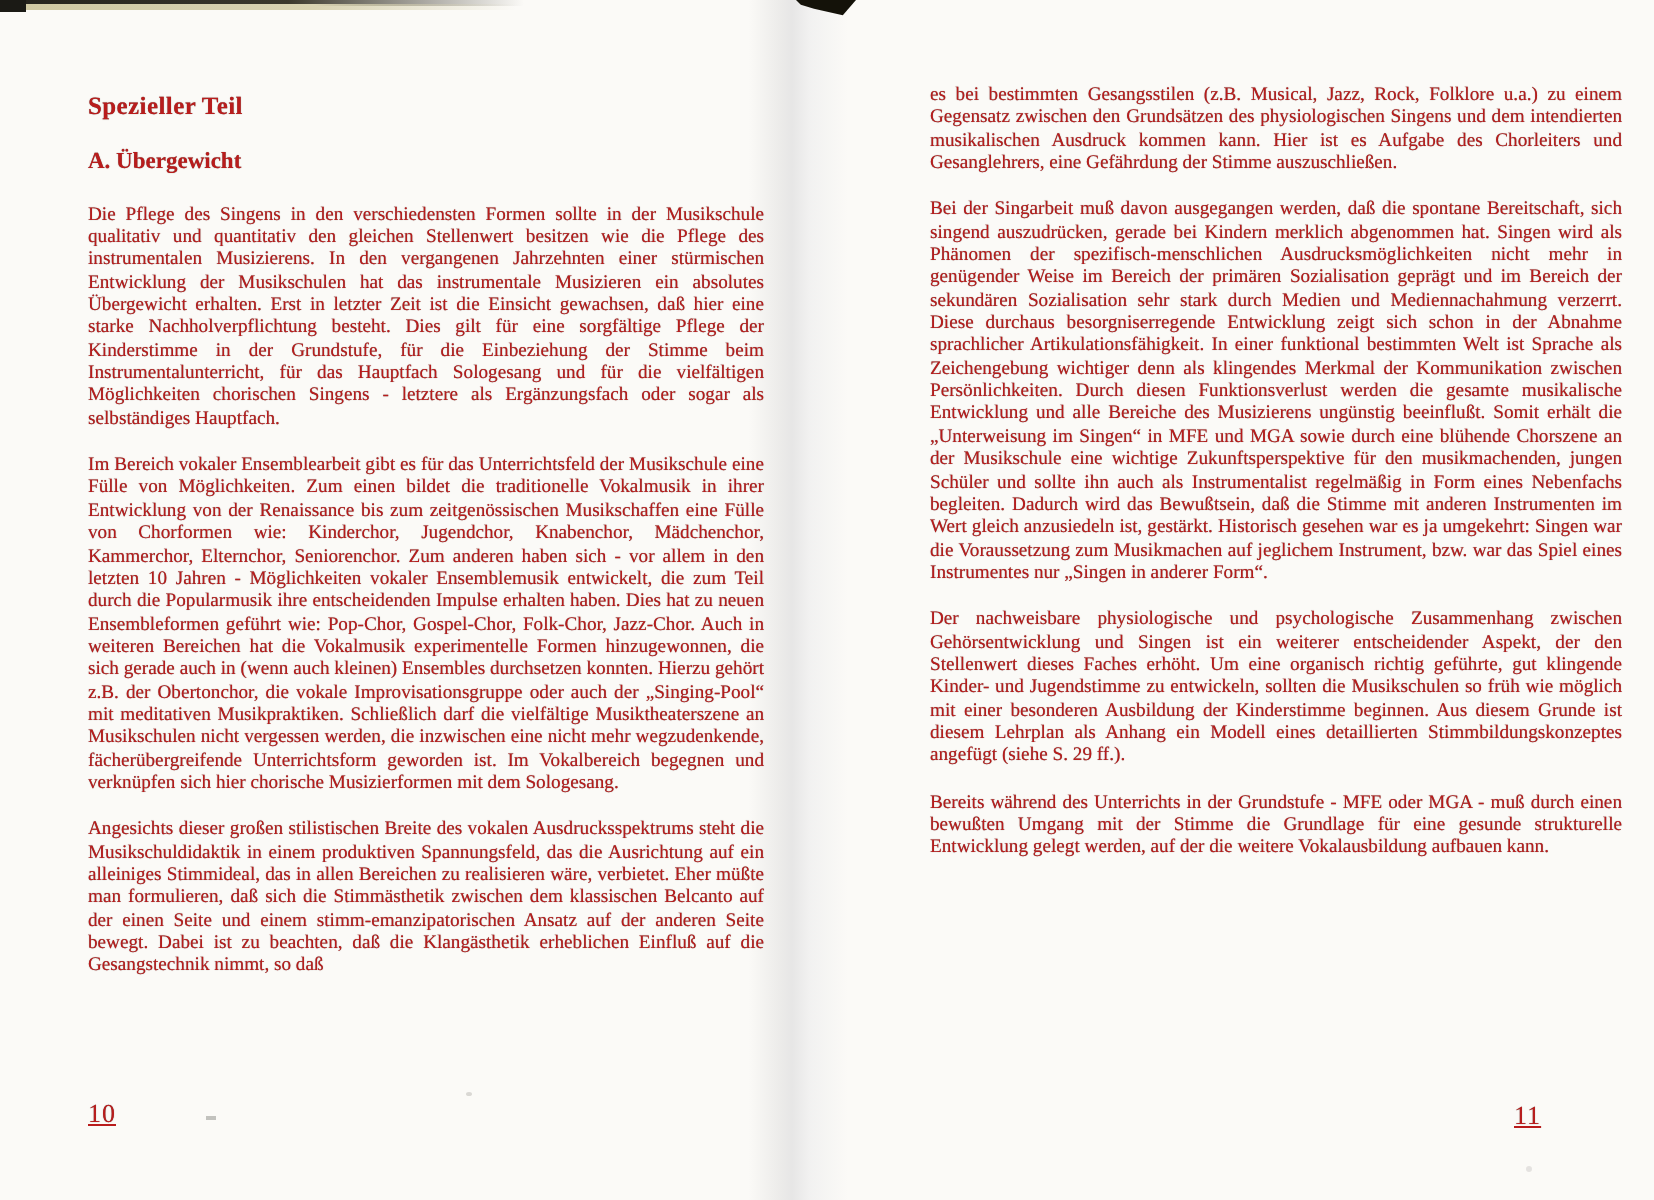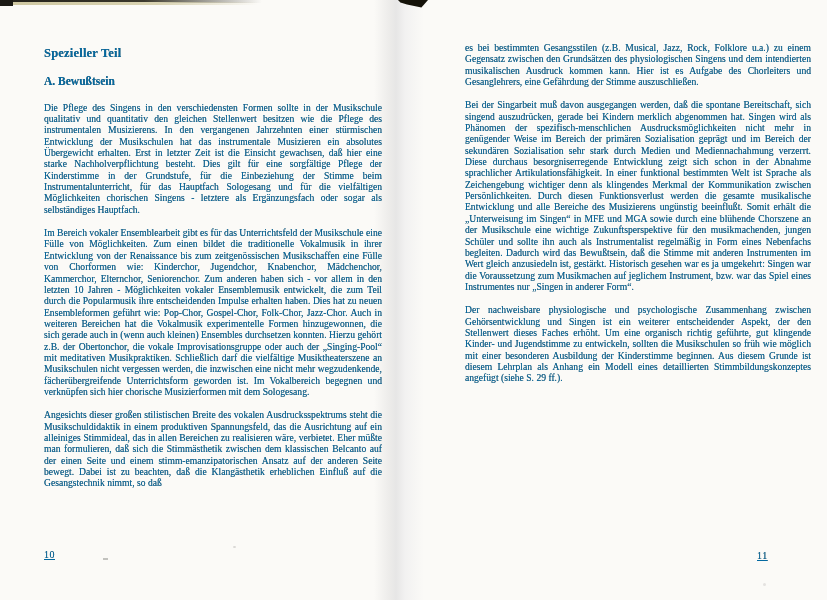--- a/index.html
+++ b/index.html
@@ -7,21 +7,21 @@
     padding: 0;
     background: #e9e8e4;
   }
   .spread {
     position: relative;
     width: 827px;
     height: 600px;
     background: #fbfaf7;
     overflow: hidden;
     font-family: "Liberation Serif", "DejaVu Serif", serif;
-    color: #0369a1;
+    color: #b91c1c;
   }
   
   .corner-mark {
     position: absolute; left: 0; top: 0;
     width: 13px; height: 6px;
     background: #1b1a15;
   }
   .top-edge-dark {
     position: absolute; left: 0; top: 0;
     width: 262px; height: 2.5px;
@@ -78,21 +78,21 @@
     font-weight: bold;
     margin: 0 0 14px 0;
     text-align: left;
   }
   .para {
     margin: 0 0 12px 0;
   }
   .para:last-child { margin-bottom: 0; }
   .page-number {
     position: absolute;
-    font-size: 10px;
+    font-size: 13px;
     letter-spacing: .5px;
     text-shadow: 0 0 0.4px rgba(62,60,54,0.75);
     text-decoration: underline;
   }
   .pn-left  { left: 44px;  top: 549px; }
   .pn-right { left: 757px; top: 550px; }
 </style>
 </head>
 <body>
 
@@ -102,31 +102,32 @@
   <div class="top-edge-dark"></div>
   <div class="top-edge-tan"></div>
   <div class="corner-mark"></div>
   <div class="binding-mark"></div>
   <div class="speck speck-dash"></div>
   <div class="speck speck-dot1"></div>
   <div class="speck speck-dot2"></div>
 
   <div class="page-col col-left">
     <h1 class="heading">Spezieller Teil</h1>
-    <h2 class="subheading">A. Bewußtsein</h2>
+    <h2 class="subheading">A. Übergewicht</h2>
     <div>
         <p class="para">Die Pflege des Singens in den verschiedensten Formen sollte in der Musikschule qualitativ und quantitativ den gleichen Stellenwert besitzen wie die Pflege des instrumentalen Musizierens. In den vergangenen Jahrzehnten einer stürmischen Entwicklung der Musikschulen hat das instrumentale Musizieren ein absolutes Übergewicht erhalten. Erst in letzter Zeit ist die Einsicht gewachsen, daß hier eine starke Nachholverpflichtung besteht. Dies gilt für eine sorgfältige Pflege der Kinderstimme in der Grundstufe, für die Einbeziehung der Stimme beim Instrumentalunterricht, für das Hauptfach Sologesang und für die vielfältigen Möglichkeiten chorischen Singens - letztere als Ergänzungsfach oder sogar als selbständiges Hauptfach.</p>
         <p class="para">Im Bereich vokaler Ensemblearbeit gibt es für das Unterrichtsfeld der Musikschule eine Fülle von Möglichkeiten. Zum einen bildet die traditionelle Vokalmusik in ihrer Entwicklung von der Renaissance bis zum zeitgenössischen Musikschaffen eine Fülle von Chorformen wie: Kinderchor, Jugendchor, Knabenchor, Mädchenchor, Kammerchor, Elternchor, Seniorenchor. Zum anderen haben sich - vor allem in den letzten 10 Jahren - Möglichkeiten vokaler Ensemblemusik entwickelt, die zum Teil durch die Popularmusik ihre entscheidenden Impulse erhalten haben. Dies hat zu neuen Ensembleformen geführt wie: Pop-Chor, Gospel-Chor, Folk-Chor, Jazz-Chor. Auch in weiteren Bereichen hat die Vokalmusik experimentelle Formen hinzugewonnen, die sich gerade auch in (wenn auch kleinen) Ensembles durchsetzen konnten. Hierzu gehört z.B. der Obertonchor, die vokale Improvisationsgruppe oder auch der „Singing-Pool“ mit meditativen Musikpraktiken. Schließlich darf die vielfältige Musiktheaterszene an Musikschulen nicht vergessen werden, die inzwischen eine nicht mehr wegzudenkende, fächerübergreifende Unterrichtsform geworden ist. Im Vokalbereich begegnen und verknüpfen sich hier chorische Musizierformen mit dem Sologesang.</p>
         <p class="para">Angesichts dieser großen stilistischen Breite des vokalen Ausdrucksspektrums steht die Musikschuldidaktik in einem produktiven Spannungsfeld, das die Ausrichtung auf ein alleiniges Stimmideal, das in allen Bereichen zu realisieren wäre, verbietet. Eher müßte man formulieren, daß sich die Stimmästhetik zwischen dem klassischen Belcanto auf der einen Seite und einem stimm-emanzipatorischen Ansatz auf der anderen Seite bewegt. Dabei ist zu beachten, daß die Klangästhetik erheblichen Einfluß auf die Gesangstechnik nimmt, so daß</p>
       </div>
   </div>
   <div class="page-number pn-left">10</div>
 
   <div class="page-col col-right">
     <div>
         <p class="para">es bei bestimmten Gesangsstilen (z.B. Musical, Jazz, Rock, Folklore u.a.) zu einem Gegensatz zwischen den Grundsätzen des physiologischen Singens und dem intendierten musikalischen Ausdruck kommen kann. Hier ist es Aufgabe des Chorleiters und Gesanglehrers, eine Gefährdung der Stimme auszuschließen.</p>
         <p class="para">Bei der Singarbeit muß davon ausgegangen werden, daß die spontane Bereitschaft, sich singend auszudrücken, gerade bei Kindern merklich abgenommen hat. Singen wird als Phänomen der spezifisch-menschlichen Ausdrucksmöglichkeiten nicht mehr in genügender Weise im Bereich der primären Sozialisation geprägt und im Bereich der sekundären Sozialisation sehr stark durch Medien und Mediennachahmung verzerrt. Diese durchaus besorgniserregende Entwicklung zeigt sich schon in der Abnahme sprachlicher Artikulationsfähigkeit. In einer funktional bestimmten Welt ist Sprache als Zeichengebung wichtiger denn als klingendes Merkmal der Kommunikation zwischen Persönlichkeiten. Durch diesen Funktionsverlust werden die gesamte musikalische Entwicklung und alle Bereiche des Musizierens ungünstig beeinflußt. Somit erhält die „Unterweisung im Singen“ in MFE und MGA sowie durch eine blühende Chorszene an der Musikschule eine wichtige Zukunftsperspektive für den musikmachenden, jungen Schüler und sollte ihn auch als Instrumentalist regelmäßig in Form eines Nebenfachs begleiten. Dadurch wird das Bewußtsein, daß die Stimme mit anderen Instrumenten im Wert gleich anzusiedeln ist, gestärkt. Historisch gesehen war es ja umgekehrt: Singen war die Voraussetzung zum Musikmachen auf jeglichem Instrument, bzw. war das Spiel eines Instrumentes nur „Singen in anderer Form“.</p>
         <p class="para">Der nachweisbare physiologische und psychologische Zusammenhang zwischen Gehörsentwicklung und Singen ist ein weiterer entscheidender Aspekt, der den Stellenwert dieses Faches erhöht. Um eine organisch richtig geführte, gut klingende Kinder- und Jugendstimme zu entwickeln, sollten die Musikschulen so früh wie möglich mit einer besonderen Ausbildung der Kinderstimme beginnen. Aus diesem Grunde ist diesem Lehrplan als Anhang ein Modell eines detaillierten Stimmbildungskonzeptes angefügt (siehe S. 29 ff.).</p>
+        <p class="para">Bereits während des Unterrichts in der Grundstufe - MFE oder MGA - muß durch einen bewußten Umgang mit der Stimme die Grundlage für eine gesunde strukturelle Entwicklung gelegt werden, auf der die weitere Vokalausbildung aufbauen kann.</p>
       </div>
   </div>
   <div class="page-number pn-right">11</div>
 
 </div>
 
 </body></html>

